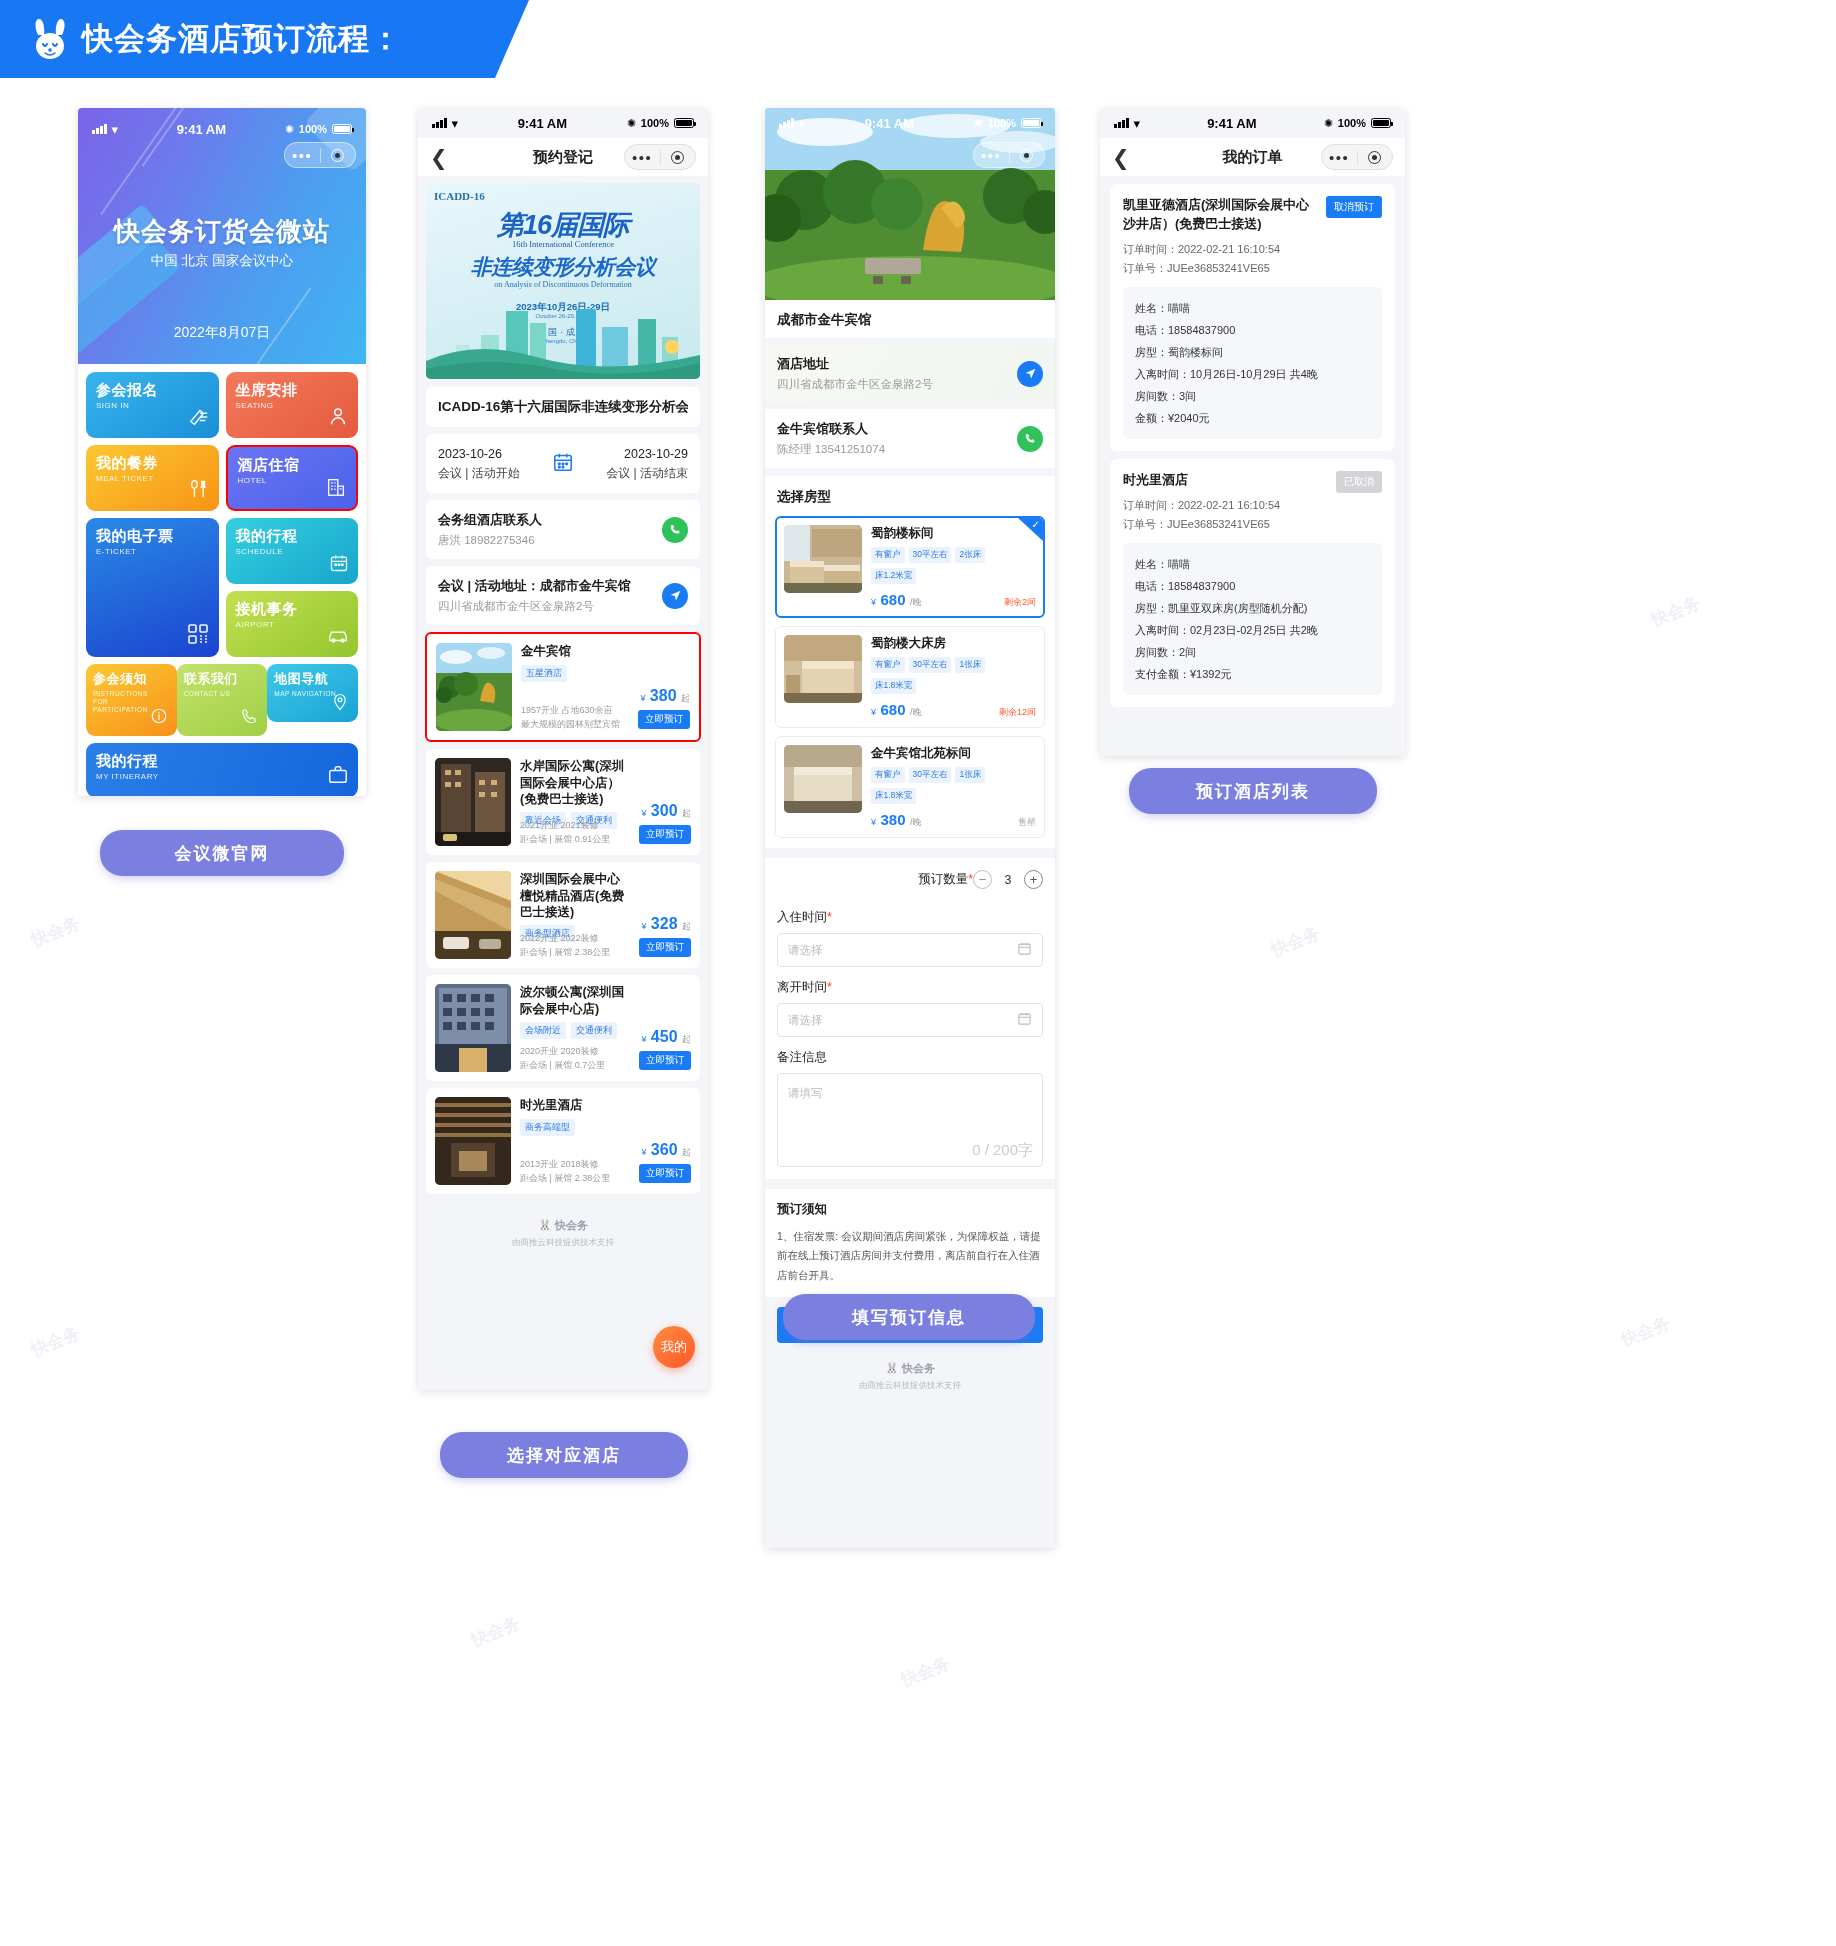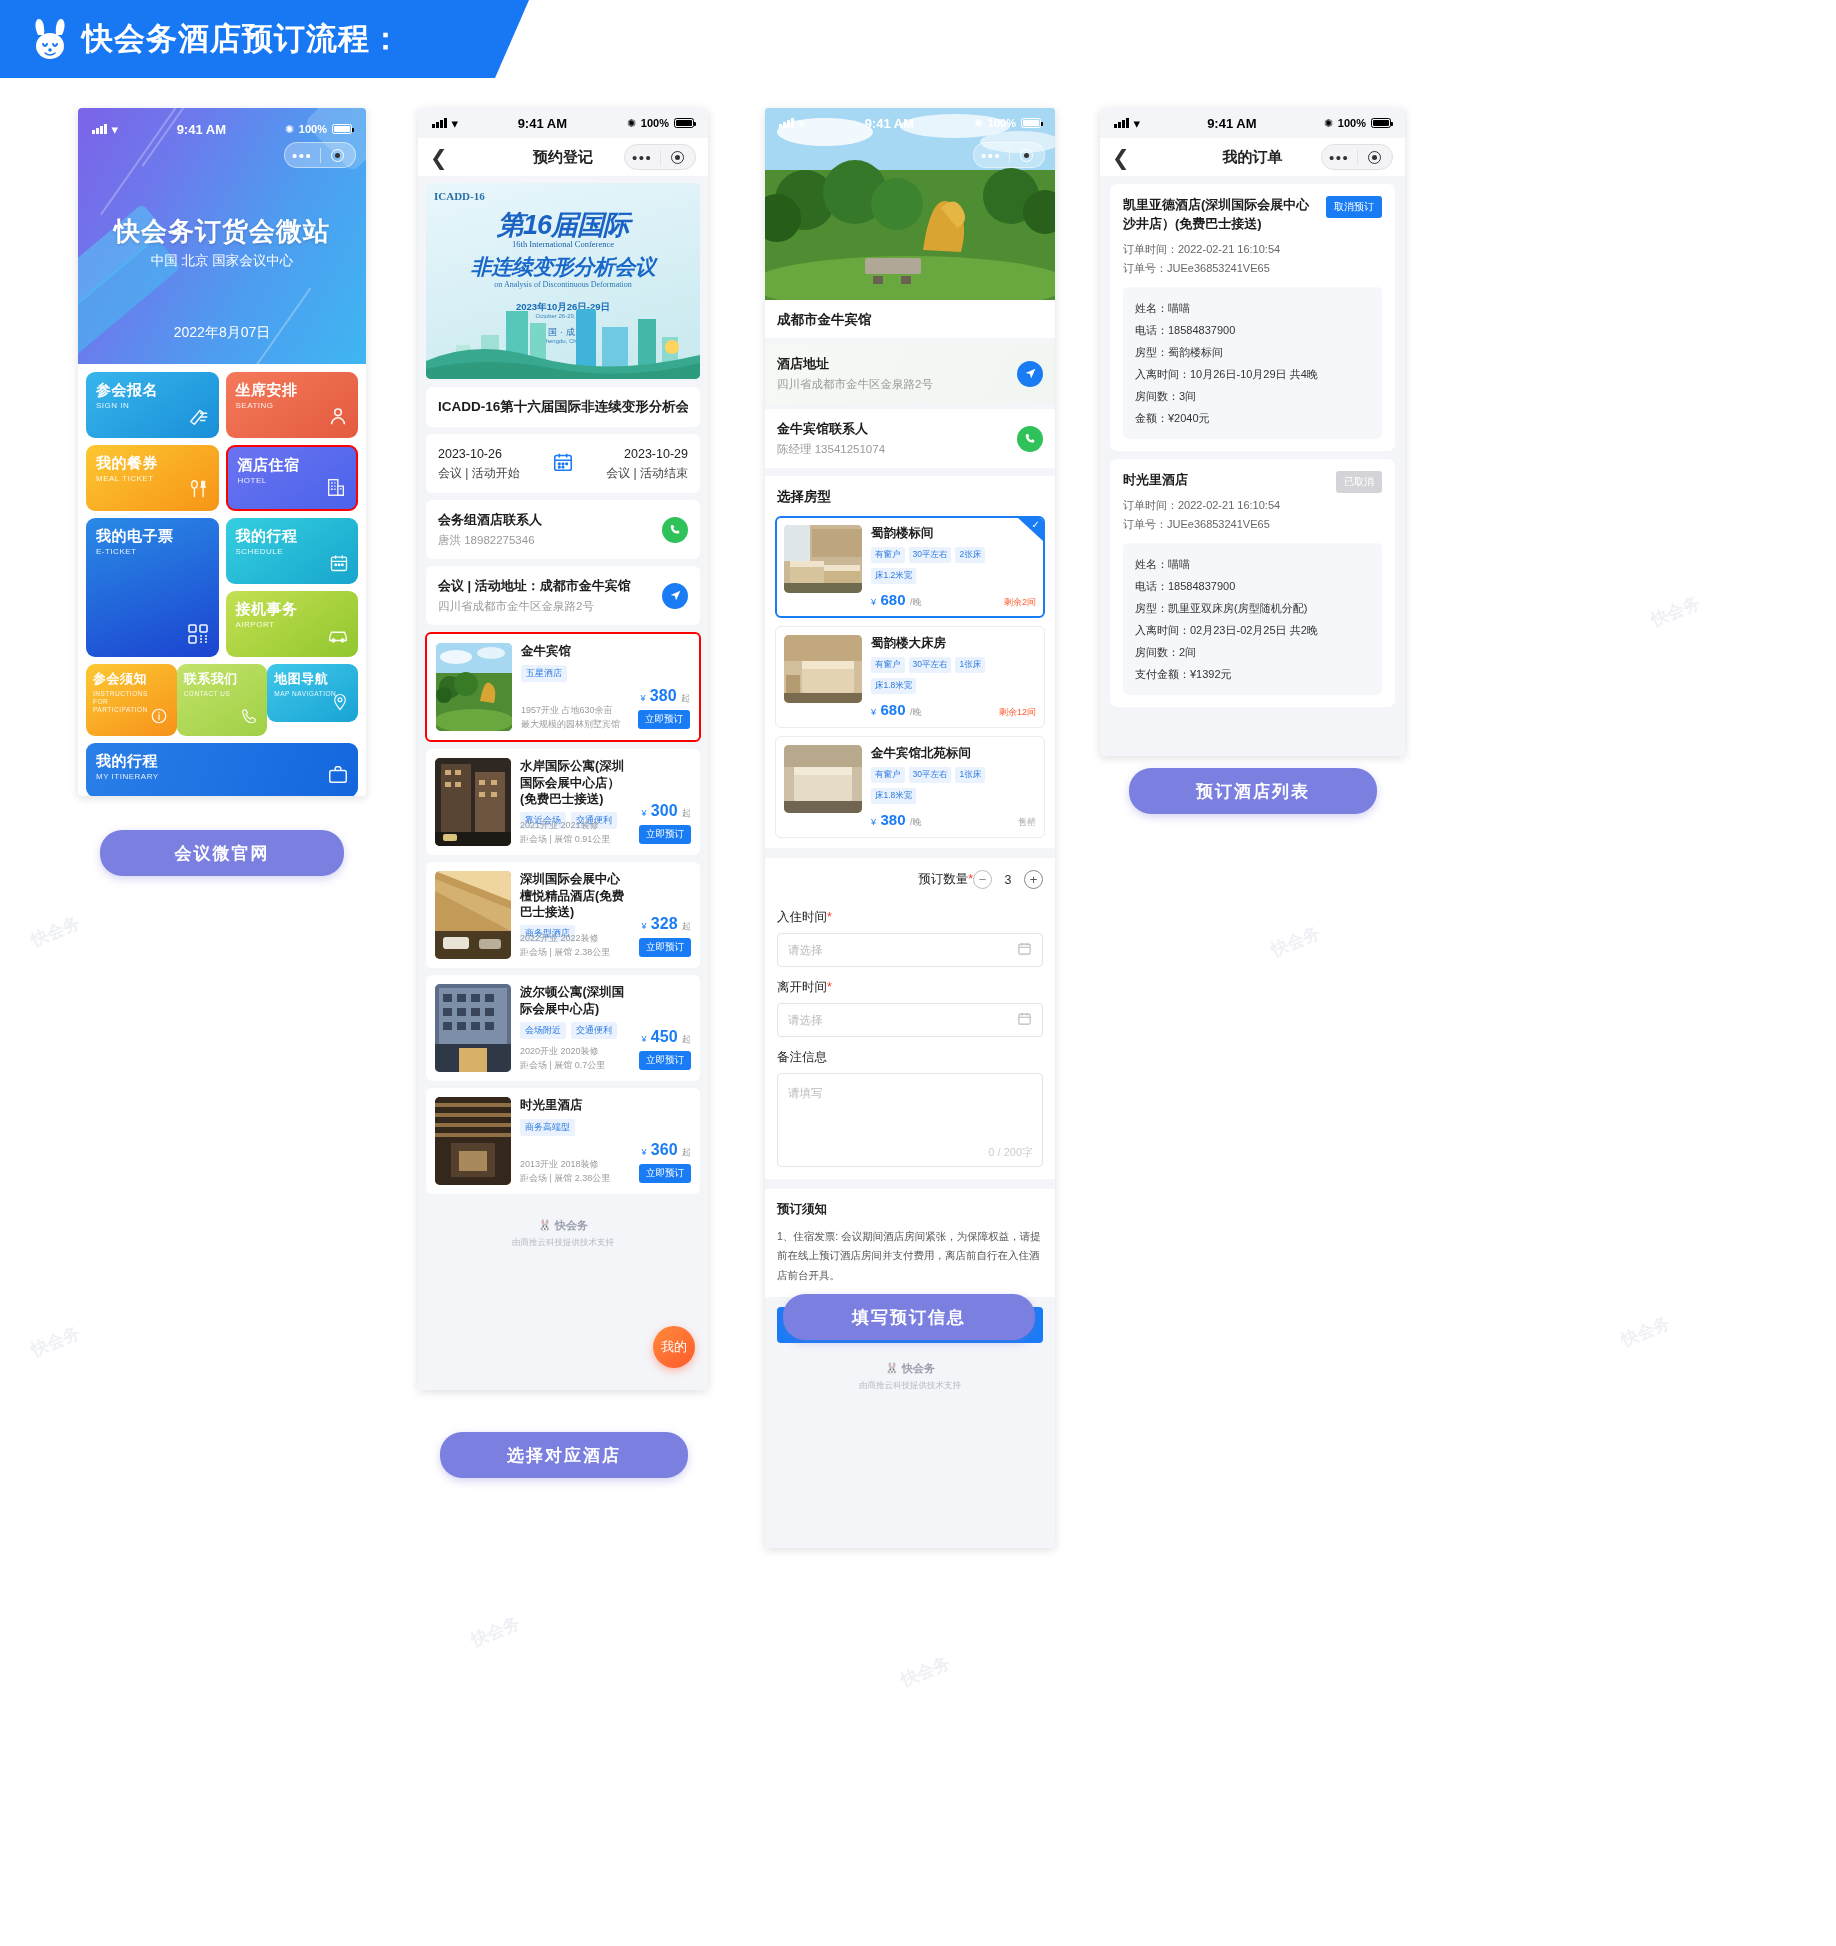--- a/index.html
+++ b/index.html
@@ -157,21 +157,21 @@
   .stepper { display:flex; align-items:center; gap:11px;}
   .step-btn { width:19px;height:19px;border-radius:50%;border:1.4px solid #bbb;color:#888;
               display:flex;align-items:center;justify-content:center;font-size:13px;line-height:1;}
   .step-btn.plus{border-color:#888;color:#555;}
   .step-val { font-size:12.5px; color:#333; min-width:10px; text-align:center;}
   .f-input { border:1px solid #e3e3e3; border-radius:4px; height:34px; display:flex; align-items:center;
              padding:0 10px; justify-content:space-between; margin-top:7px; margin-bottom:12px;}
   .f-input .ph { font-size:11.5px; color:#bbb; }
   .f-textarea { border:1px solid #e3e3e3; border-radius:4px; height:94px; padding:9px 10px; margin-top:7px; position:relative;}
   .f-textarea .ph{font-size:11.5px;color:#bbb;}
-  .f-textarea .cnt{position:absolute;right:9px;bottom:6px;font-size:11px;color:#ccc;}
+  .f-textarea .cnt{position:absolute;right:9px;bottom:6px;font-size:15px;color:#ccc;}
   .notice { background:#fff; margin-top:10px; padding:12px; }
   .notice-t { font-size:12.5px; font-weight:bold; color:#222; }
   .notice-b { font-size:10.5px; color:#555; line-height:1.85; margin-top:9px;}
   .big-btn { margin:10px 12px 0; background:#1a7cf5; color:#fff; font-size:13px; text-align:center;
              padding:9px 0; border-radius:4px; font-weight:500;}
   .p3-footer { text-align:center; padding:18px 0 14px; }
   .p3-footer .ft1 { font-size:11px; color:#9aa0ad; font-weight:bold;}
   .p3-footer .ft2 { font-size:8.5px; color:#b5bac4; margin-top:4px;}
 
   

